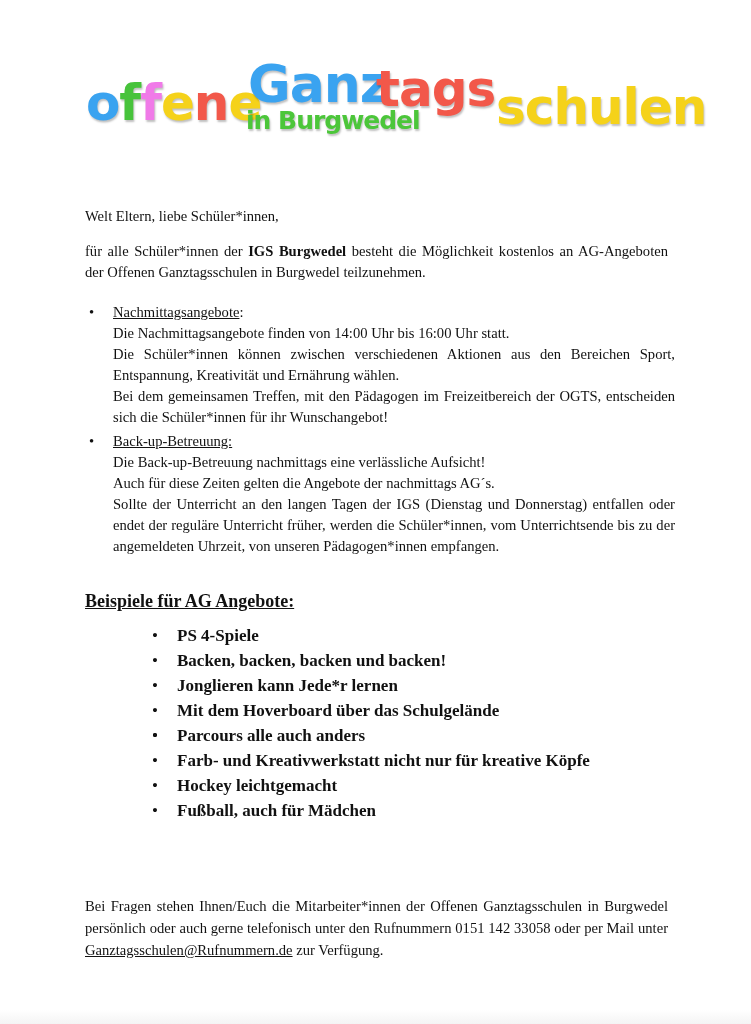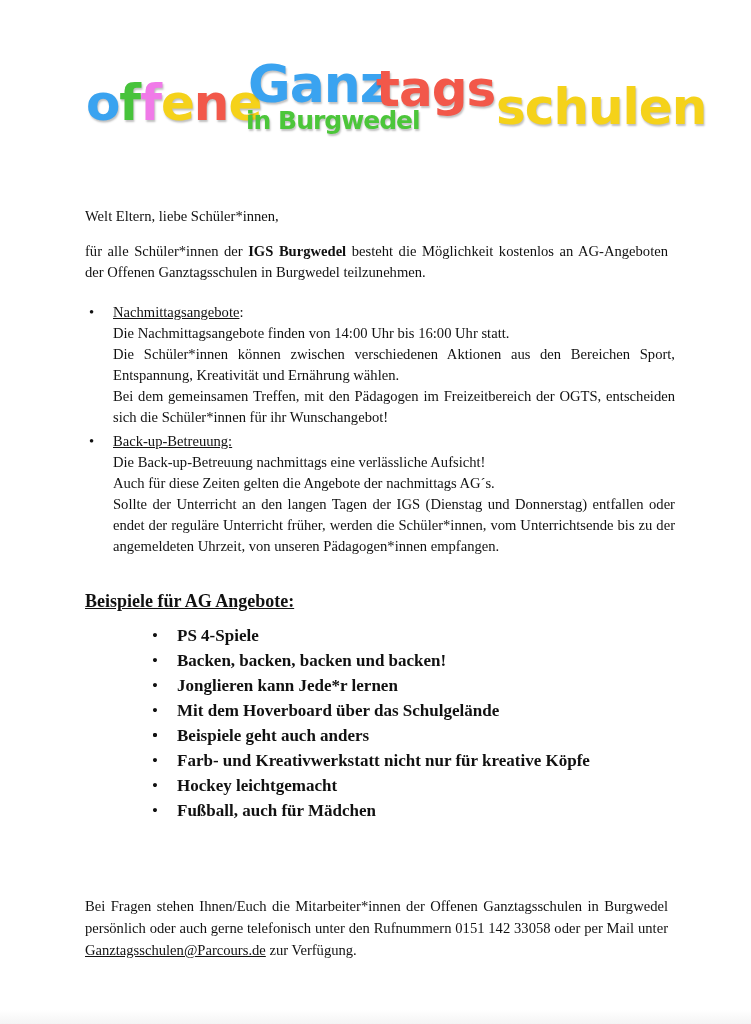--- a/index.html
+++ b/index.html
@@ -93,22 +93,22 @@
   </div>
 
   <div class="section-title">Beispiele für AG Angebote:</div>
 
   <ul class="ag-list">
     <li><span class="dot">•</span><span>PS 4-Spiele</span></li>
     <li><span class="dot">•</span><span>Backen, backen, backen und backen!</span></li>
     <li><span class="dot">•</span><span>Jonglieren kann Jede*r lernen</span></li>
     <li><span class="dot">•</span><span>Mit dem Hoverboard über das Schulgelände</span></li>
     <li><span class="dot">•</span></li>
-    <li><span class="dot">•</span><span>Beispiele geht auch anders</span></li>
+    <li><span class="dot">•</span><span>Parcours alle auch anders</span></li>
     <li><span class="dot">•</span><span>Farb- und Kreativwerkstatt nicht nur für kreative Köpfe</span></li>
     <li><span class="dot">•</span><span>Hockey leichtgemacht</span></li>
     <li><span class="dot">•</span><span>Fußball, auch für Mädchen</span></li>
   </ul>
 
-  <div class="closing"><span>Bei Fragen stehen Ihnen/Euch die Mitarbeiter*innen der Offenen Ganztagsschulen in Burgwedel persönlich oder auch gerne telefonisch unter den Rufnummern 0151 142 33058 oder per Mail unter </span><a>Ganztagsschulen@Parcours.de</a><span> zur Verfügung.</span></div>
+  <div class="closing"><span>Bei Fragen stehen Ihnen/Euch die Mitarbeiter*innen der Offenen Ganztagsschulen in Burgwedel persönlich oder auch gerne telefonisch unter den Rufnummern 0151 142 33058 oder per Mail unter </span><a>Ganztagsschulen@Rufnummern.de</a><span> zur Verfügung.</span></div>
 
   <div class="bottom-shade"></div>
 </div>
 
 </body></html>

